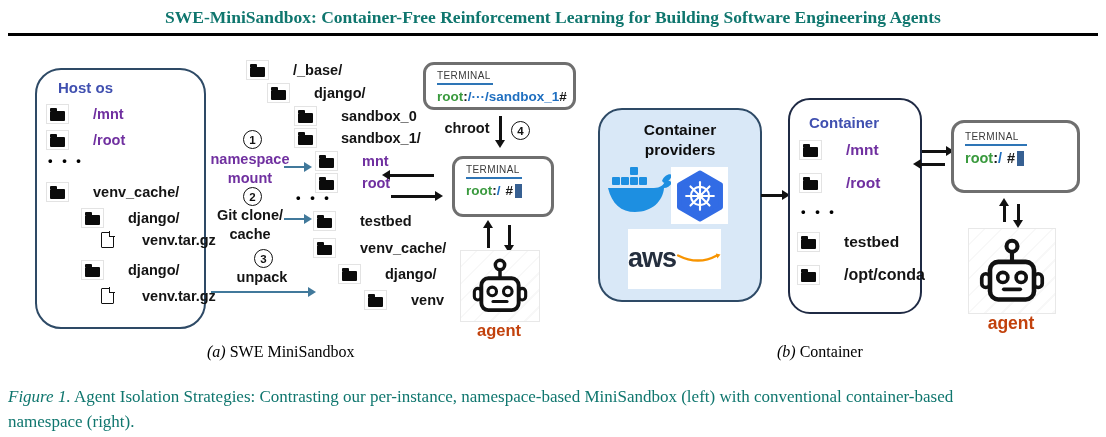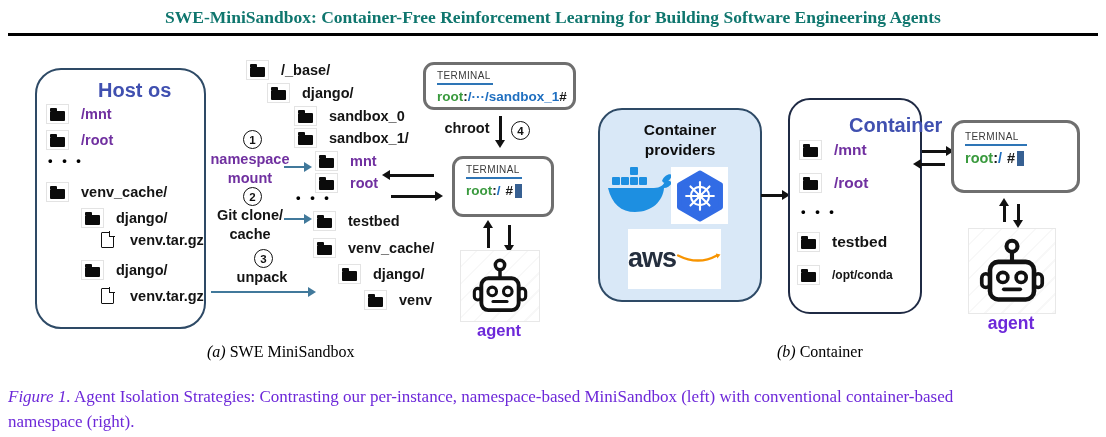--- a/index.html
+++ b/index.html
@@ -4,36 +4,36 @@
 <style>
   html,body{margin:0;padding:0;background:#fff;}
   #page{position:relative;width:1106px;height:437px;background:#fff;font-family:"Liberation Sans",sans-serif;overflow:hidden;}
 
   
   .paper-title{position:absolute;top:7px;left:0;width:100%;text-align:center;
     font-family:"Liberation Serif",serif;font-weight:bold;font-size:17.5px;color:#0f766e;}
   .title-rule{position:absolute;top:33px;left:8px;right:8px;height:3px;background:#000;}
 
   
-  .row{position:absolute;display:flex;align-items:center;gap:12px;}
+  .row{position:absolute;display:flex;align-items:center;gap:24px;}
   .lbl{font-size:14.5px;font-weight:600;color:#141414;white-space:nowrap;}
   .purple{color:#7030a0;}
   .dots{font-size:13px;font-weight:bold;letter-spacing:3px;color:#000;}
 
   
   .ico-box{width:21px;height:18px;border:1px solid #e3e3e3;background:#fff;
     display:flex;align-items:center;justify-content:center;flex:0 0 auto;}
   .f-ico{position:relative;display:inline-block;width:15px;height:10px;background:#0b0b0b;border-radius:1px;margin-top:3px;}
   .f-ico::before{content:'';position:absolute;top:-3px;left:0;width:7px;height:3px;background:#0b0b0b;border-radius:1px 1px 0 0;}
   .file-ico{position:relative;width:11px;height:14px;background:#fff;border:1.8px solid #111;border-radius:1px;flex:0 0 auto;margin:0 4px;}
   .file-ico::before{content:'';position:absolute;top:-1.8px;right:-1.8px;width:5px;height:5px;background:#fff;border-left:1.8px solid #111;border-bottom:1.8px solid #111;}
 
   
   .bigbox{position:absolute;background:#fff;border:2px solid #2e4a66;border-radius:26px;}
-  .box-title{position:absolute;font-size:20px;font-weight:bold;color:#4050b0;white-space:nowrap;margin-left:40px;}
+  .box-title{position:absolute;font-size:15px;font-weight:bold;color:#4050b0;white-space:nowrap;}
 
   
   .term{position:absolute;border:3px solid #6f6f6f;border-radius:11px;background:#fff;padding:5px 10px 4px 11px;box-sizing:border-box;}
   .term-title{font-size:10px;color:#3a3a3a;letter-spacing:.4px;}
   .term-rule{height:2px;background:#2e75b6;width:56px;margin:2px 0 4px;}
   .prompt{display:flex;align-items:center;font-size:13.5px;font-weight:700;white-space:pre;}
   .u-green{color:#3a9a3e;} .u-blue{color:#1f6fc0;} .u-dark{color:#1a1a1a;}
   .hash-gap{margin-left:5px;}
   .cursor{width:7px;height:14px;background:#376092;margin-left:2px;}
 
@@ -57,35 +57,35 @@
   .varrow{position:absolute;width:2.6px;background:#111;}
   .varrow.up::before{content:'';position:absolute;top:-8px;left:-4.3px;
     border:5.3px solid transparent;border-top:0;border-bottom:8.5px solid #111;}
   .varrow.down::after{content:'';position:absolute;bottom:-8px;left:-4.3px;
     border:5.3px solid transparent;border-bottom:0;border-top:8.5px solid #111;}
 
   
   .agent-frame{position:absolute;border:1px solid #e8e8e8;
     background:repeating-linear-gradient(135deg,#ffffff 0 10px,#f8f8f8 10px 12px);
     display:flex;align-items:center;justify-content:center;}
-  .agent-label{position:absolute;text-align:center;font-size:16.5px;font-weight:600;color:#6d28d9;}
+  .agent-label{position:absolute;text-align:center;font-size:16.5px;font-weight:600;color:#c2410c;}
 
   
   .providers{position:absolute;background:#d9e8f7;border:2px solid #2e4a66;border-radius:24px;}
   .providers-title{position:absolute;width:100%;text-align:center;font-size:15.5px;font-weight:bold;color:#0d0d0d;
     white-space:pre-line;line-height:20px;}
   .logo-white{position:absolute;background:#fff;display:flex;align-items:center;justify-content:center;}
   .aws-wrap{flex-direction:row;}
   .aws-text{font-size:27px;font-weight:bold;color:#252f3e;letter-spacing:-1px;line-height:22px;margin-top:-2px;}
 
   
   .subcaption{position:absolute;font-family:"Liberation Serif",serif;font-size:16px;color:#000;white-space:nowrap;}
   .subcaption .tag{font-style:italic;}
   .figure-caption{position:absolute;left:8px;top:384px;width:1094px;
-    font-family:"Liberation Serif",serif;font-size:17px;color:#6d28d9;line-height:25px;}
+    font-family:"Liberation Serif",serif;font-size:17px;color:#0f766e;line-height:25px;}
   .figure-caption .figlabel{font-style:italic;}
 </style>
 </head>
 <body>
 
 <div id="page">
 
   <div class="paper-title">SWE-MiniSandbox: Container-Free Reinforcement Learning for Building Software Engineering Agents</div>
   <div class="title-rule"></div>
 
@@ -334,21 +334,21 @@
   <div class="row" style="left:797px;top:232px;">
     <span class="ico-box">
         <span class="f-ico"></span>
       </span>
     <span class="lbl" style="font-size:15.5px;">testbed</span>
   </div>
   <div class="row" style="left:797px;top:265px;">
     <span class="ico-box">
         <span class="f-ico"></span>
       </span>
-    <span class="lbl" style="font-size:12px;">/opt/conda</span>
+    <span class="lbl" style="font-size:16px;">/opt/conda</span>
   </div>
 
   <div class="harrow right blk" style="left:922px;top:150px;width:24px;">
       <span class="shaft"></span>
     </div>
   <div class="harrow left blk" style="left:921px;top:163px;width:24px;">
       <span class="shaft"></span>
     </div>
 
   <div class="term" style="left:951px;top:120px;width:129px;height:73px;border-radius:13px;padding-top:8px;">

